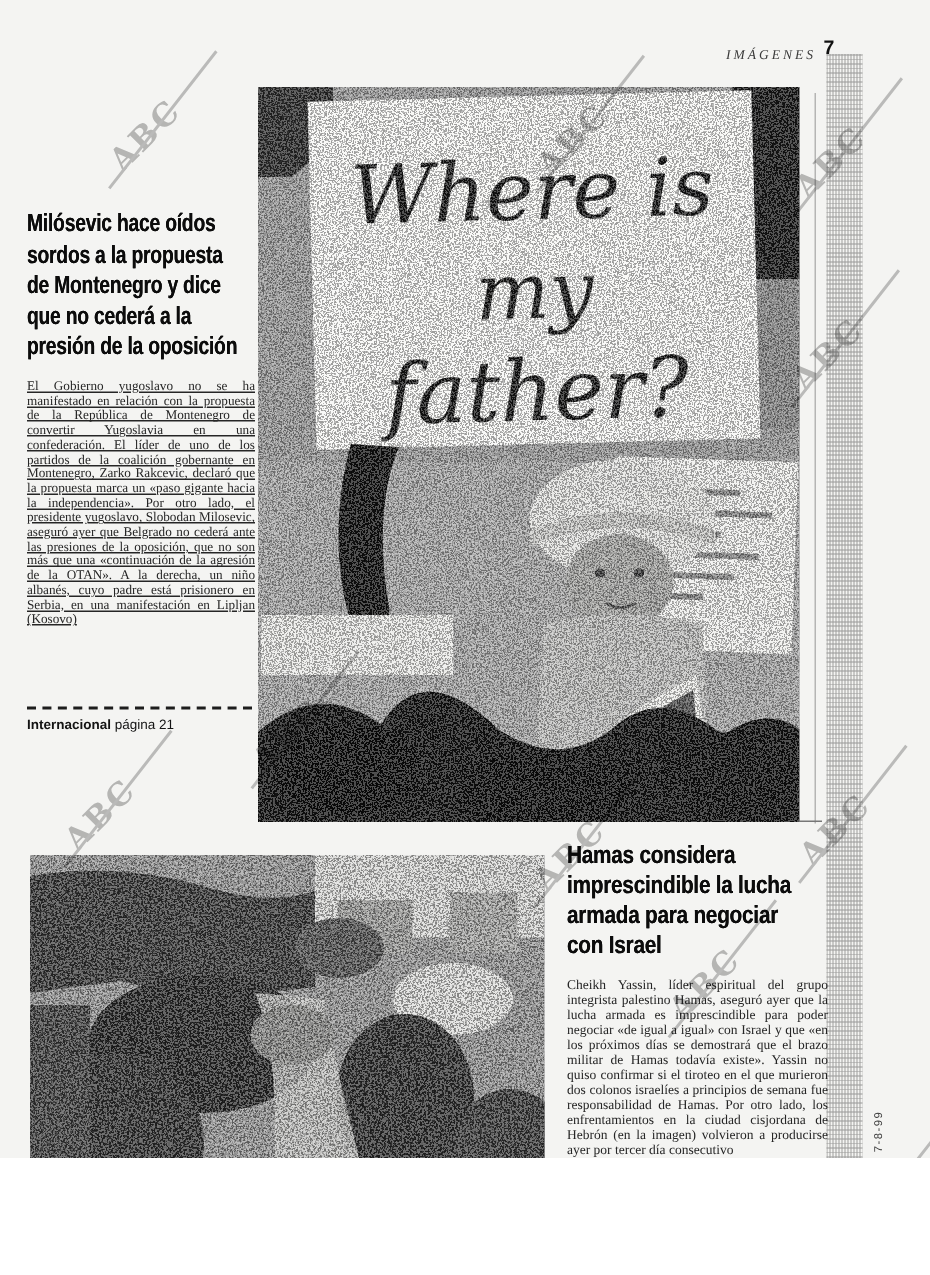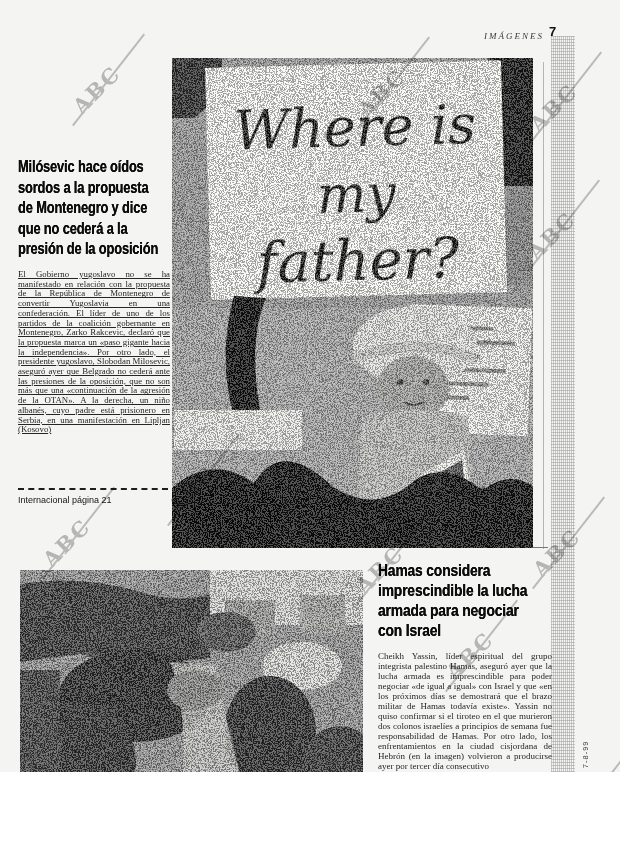--- a/index.html
+++ b/index.html
@@ -52,41 +52,41 @@
   .wm-text{
     position:absolute;left:6px;top:8px;
     font:bold 21px "DejaVu Serif",serif;
     letter-spacing:2px;color:#bdbdbd;
   }
   .wm-slash{
     position:absolute;left:-8px;top:21px;width:116px;height:2px;
     background:#c3c3c3;transform:rotate(-7deg);
   }
   
-  .article-left{position:absolute;left:18px;top:156px;width:160px;z-index:2;}
+  .article-left{position:absolute;left:18px;top:139px;width:160px;z-index:2;}
   .article-right{position:absolute;left:378px;top:560px;width:178px;z-index:2;}
   .headline{
     font:bold 16.5px/20.5px "Liberation Sans",sans-serif;
     color:#0c0c0c;letter-spacing:-.2px;
     white-space:pre-line;
     width:210px;transform:scaleX(.78);transform-origin:left top;
     text-shadow:0 0 .4px #000;
   }
   .article-right .headline{width:208px;transform:scaleX(.84);line-height:20px;}
   .body-text{
     font:8.8px/9.7px "Liberation Serif",serif;
     color:#262626;text-align:justify;
   }
   .article-left .body-text{position:absolute;left:0;top:114px;width:152px;text-decoration:underline;}
   .article-right .body-text{position:absolute;left:0;top:91px;width:174px;font-size:9px;line-height:10px;}
   .section-ref{
     position:absolute;left:0;top:339px;width:152px;
     font:9px "Liberation Sans",sans-serif;color:#141414;
   }
-  .section-ref .ref-bold{font-weight:normal;}
+  .section-ref .ref-bold{font-weight:bold;}
   .dashed-rule{
     position:absolute;left:0;top:332px;width:150px;height:0;
     border-top:2px dashed #1d1d1d;
   }
   
   .photo{position:absolute;background:#a5a5a5;z-index:2;}
   .photo-top{left:172px;top:58px;width:361px;height:490px;}
   .photo-bottom{left:20px;top:570px;width:343px;height:242px;}
   .photo svg{display:block;}
   

